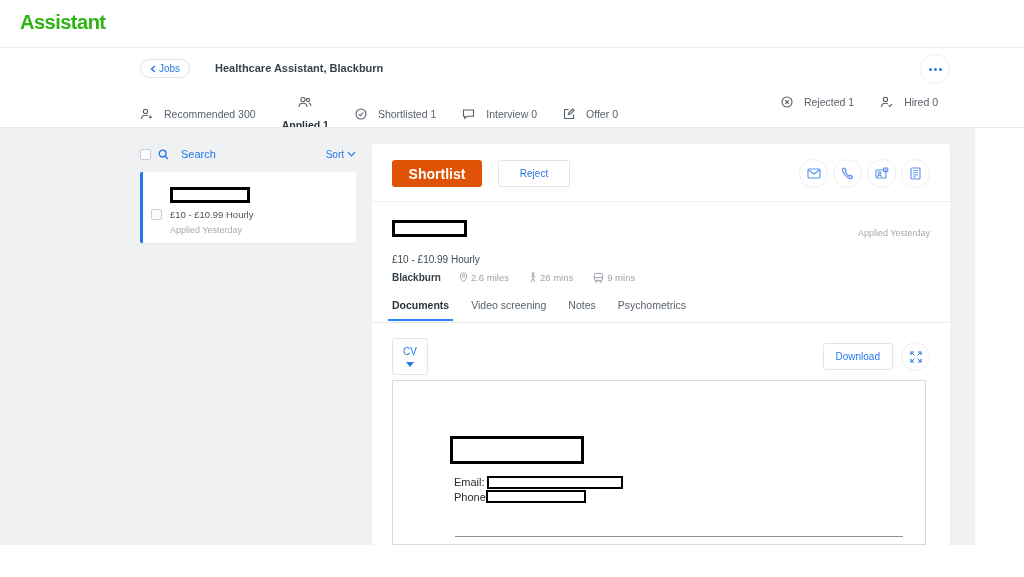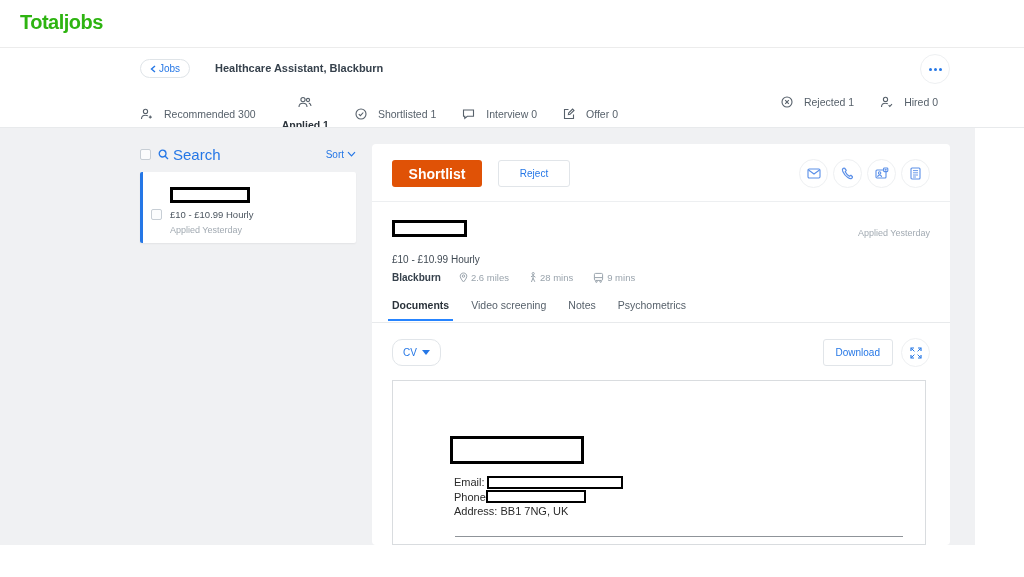--- a/index.html
+++ b/index.html
@@ -25,21 +25,21 @@
   .ptab.active { color:#2b333b; font-weight:bold;flex-direction:column; }
   .ptab.active:after { content:""; position:absolute; left:-6px; right:-6px; bottom:0; height:3px; background:#2684ff; }
   .header-divider { left:0; top:127px; width:1024px; border-top:1px solid #e8eaec; }
 
   
   .workspace { left:0; top:128px; width:975px; height:417px; background:#f0f1f3; }
 
   
   .search-row { left:140px; top:146px; width:216px; height:16px; display:flex; align-items:center; }
   .cbx { width:11px; height:11px; border:1px solid #c7ced5; border-radius:2px; background:#fbfcfd; cursor:pointer; }
-  .search-link { display:flex; align-items:center; gap:4px; color:#2577e6; font-size:15px; margin-left:7px; cursor:pointer; }
+  .search-link { display:flex; align-items:center; gap:12px; color:#2577e6; font-size:11px; margin-left:7px; cursor:pointer; }
   .sort-link { margin-left:auto; display:flex; align-items:center; gap:3px; color:#2577e6; font-size:10px; cursor:pointer; }
 
   .cand-card { left:140px; top:172px; width:216px; height:71px; background:#fff; border-left:3px solid #2577e6;
     border-radius:2px; box-shadow:0 1px 2px rgba(0,0,0,0.06); cursor:pointer; }
   .cand-card .redact { position:absolute; left:27px; top:15px; width:80px; height:16px; }
   .cand-card .cbx { position:absolute; left:8px; top:37px; }
   .cand-salary { position:absolute; left:27px; top:37px; font-size:9.5px; color:#4a545e; }
   .cand-applied { position:absolute; left:27px; top:53px; font-size:9px; color:#a2aab2; }
 
   .redact { border:3px solid #000; background:#fff; display:inline-block; }
@@ -63,39 +63,39 @@
   .loc-row .city { font-size:10px; font-weight:bold; color:#36414c; margin-right:4px; }
   .loc-row .metric { display:flex; align-items:flex-end; gap:3px; margin-right:6px; }
 
   .doc-tabs { position:absolute; left:20px; top:155px; display:flex; gap:22px; }
   .dtab { font-size:10.5px; color:#57616b; padding-bottom:10px; cursor:pointer; position:relative; }
   .dtab.active { color:#2b333b; font-weight:bold; }
   .dtab.active:after { content:""; position:absolute; left:-4px; right:-4px; bottom:0; height:2px; background:#2684ff; }
   .panel-div2 { position:absolute; left:0; top:178px; width:100%; border-top:1px solid #e8eaec; }
 
   .cv-toolbar { position:absolute; left:20px; right:20px; top:194px; display:flex; align-items:center; }
-  .cv-select { display:flex; align-items:center; gap:5px; border:1px solid #e1e5e9; border-radius:10px; background:#fff;
-    color:#2577e6; font-size:10px; padding:7px 10px; cursor:pointer; }
+  .cv-select { display:flex; align-items:center; gap:5px; border:1px solid #e1e5e9; border-radius:3px; background:#fff;
+    color:#2577e6; font-size:10px; padding:7px 10px; cursor:pointer;flex-direction:column; }
   .btn-download { margin-left:auto; background:#fff; color:#2577e6; font-size:10px; border:1px solid #e1e5e9;
     border-radius:3px; padding:7px 12px; cursor:pointer; font-family:inherit; }
   .expand-btn { margin-left:8px; }
 
   .cv-doc { position:absolute; left:20px; top:236px; width:534px; height:165px; border:1px solid #d9dcdf; background:#fff; overflow:hidden; }
   .cv-name-redact { position:absolute; left:57px; top:55px; width:134px; height:28px; border-width:3.5px; }
   .cv-lines { position:absolute; left:61px; top:94px; font-size:11px; color:#2b2b2b; line-height:14.5px; }
   .cv-line { display:flex; align-items:center; height:14.5px; }
   .inline-redact { border:2.5px solid #000; background:#fff; height:13px; display:inline-block; margin-left:2px; }
   .cv-hr { position:absolute; left:62px; right:22px; top:155px; border-top:1.5px solid #8f9499; }
 
   svg { display:block; }
 </style>
 </head>
 <body>
 
-<div class="abs logo">Totaljobs</div>
+<div class="abs logo">Assistant</div>
 <div class="abs top-divider"></div>
 
 <div class="abs back-pill">
   <svg width="6" height="8" viewBox="0 0 6 8" fill="none" stroke="#2577e6" stroke-width="1.4">
       <path d="M5 1 L1.5 4 L5 7"></path>
     </svg>
   <span>Jobs</span>
 </div>
 <div class="abs job-title">Healthcare Assistant, Blackburn</div>
 <div class="abs more-btn">
@@ -286,20 +286,17 @@
     <span class="redact cv-name-redact"></span>
     <div class="cv-lines">
       <div class="cv-line">
         <span>Email:</span>
         <span class="inline-redact" style="width:136px;"></span>
       </div>
       <div class="cv-line">
         <span>Phone</span>
         <span class="inline-redact" style="width:100px; margin-left:0;"></span>
       </div>
-      <div class="cv-line">
-        <span>Address: BB1 7NG, UK</span>
-      </div>
     </div>
     <div class="cv-hr"></div>
   </div>
 
 </div>
 
 </body></html>

